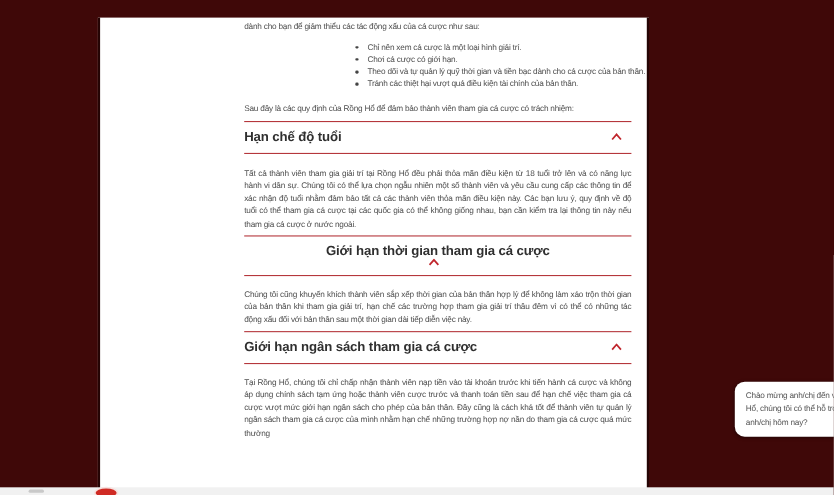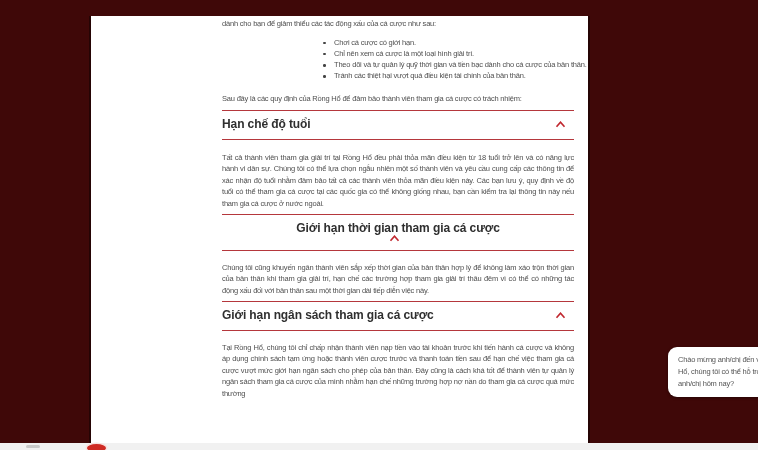--- a/index.html
+++ b/index.html
@@ -92,22 +92,22 @@
 </style>
 </head>
 <body>
 
 <div class="panel">
   <div class="content">
 
     <p>dành cho bạn để giảm thiểu các tác động xấu của cá cược như sau:</p>
 
     <ul class="bullet-list">
+      <li>Chỉ nên xem cá cược là một loại hình giải trí.</li>
       <li>Chơi cá cược có giới hạn.</li>
-      <li>Chỉ nên xem cá cược là một loại hình giải trí.</li>
       <li>Theo dõi và tự quản lý quỹ thời gian và tiền bạc dành cho cá cược của bản thân.</li>
       <li>Tránh các thiệt hại vượt quá điều kiện tài chính của bản thân.</li>
     </ul>
 
     <p class="spaced">Sau đây là các quy định của Rồng Hổ để đảm bảo thành viên tham gia cá cược có trách nhiệm:</p>
 
     <div class="accordion">
       <span class="title">Hạn chế độ tuổi</span>
       <span class="chev">
         <svg width="11" height="7" viewBox="0 0 11 7">
@@ -118,21 +118,21 @@
     <p>Tất cả thành viên tham gia giải trí tại Rồng Hổ đều phải thỏa mãn điều kiện từ 18 tuổi trở lên và có năng lực hành vi dân sự. Chúng tôi có thể lựa chọn ngẫu nhiên một số thành viên và yêu cầu cung cấp các thông tin để xác nhận độ tuổi nhằm đảm bảo tất cả các thành viên thỏa mãn điều kiện này. Các bạn lưu ý, quy định về độ tuổi có thể tham gia cá cược tại các quốc gia có thể không giống nhau, bạn cần kiểm tra lại thông tin này nếu tham gia cá cược ở nước ngoài.</p>
 
     <div class="accordion" style="margin-top:5px;flex-direction:column;">
       <span class="title">Giới hạn thời gian tham gia cá cược</span>
       <span class="chev">
         <svg width="11" height="7" viewBox="0 0 11 7">
             <polyline points="1.5,5.8 5.5,1.2 9.5,5.8" fill="none" stroke="#c0262d" stroke-width="1.6"></polyline>
           </svg>
       </span>
     </div>
-    <p class="spaced">Chúng tôi cũng khuyến ngân thành viên sắp xếp thời gian của bản thân hợp lý để không làm xáo trộn thời gian của bản thân khi tham gia giải trí, hạn chế các trường hợp tham gia giải trí thâu đêm vì có thể có những tác động xấu đối với bản thân sau một thời gian dài tiếp diễn việc này.</p>
+    <p class="spaced">Chúng tôi cũng khuyến khích thành viên sắp xếp thời gian của bản thân hợp lý để không làm xáo trộn thời gian của bản thân khi tham gia giải trí, hạn chế các trường hợp tham gia giải trí thâu đêm vì có thể có những tác động xấu đối với bản thân sau một thời gian dài tiếp diễn việc này.</p>
 
     <div class="accordion" style="margin-top:5px;">
       <span class="title">Giới hạn ngân sách tham gia cá cược</span>
       <span class="chev">
         <svg width="11" height="7" viewBox="0 0 11 7">
             <polyline points="1.5,5.8 5.5,1.2 9.5,5.8" fill="none" stroke="#c0262d" stroke-width="1.6"></polyline>
           </svg>
       </span>
     </div>
     <p class="spaced">Tại Rồng Hổ, chúng tôi chỉ chấp nhận thành viên nạp tiền vào tài khoản trước khi tiến hành cá cược và không áp dụng chính sách tạm ứng hoặc thành viên cược trước và thanh toán tiền sau để hạn chế việc tham gia cá cược vượt mức giới hạn ngân sách cho phép của bản thân. Đây cũng là cách khá tốt để thành viên tự quản lý ngân sách tham gia cá cược của mình nhằm hạn chế những trường hợp nợ nần do tham gia cá cược quá mức thường</p>

